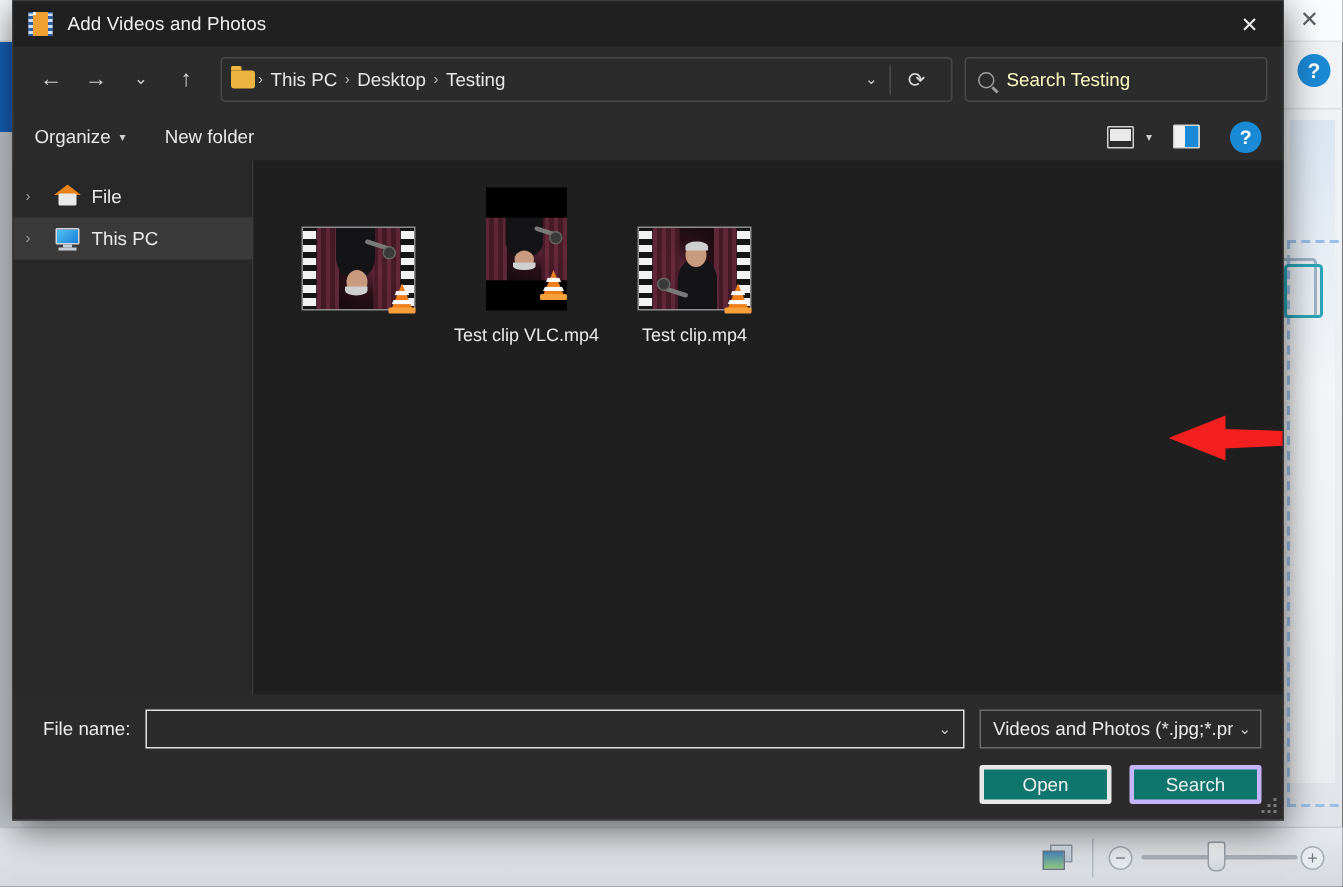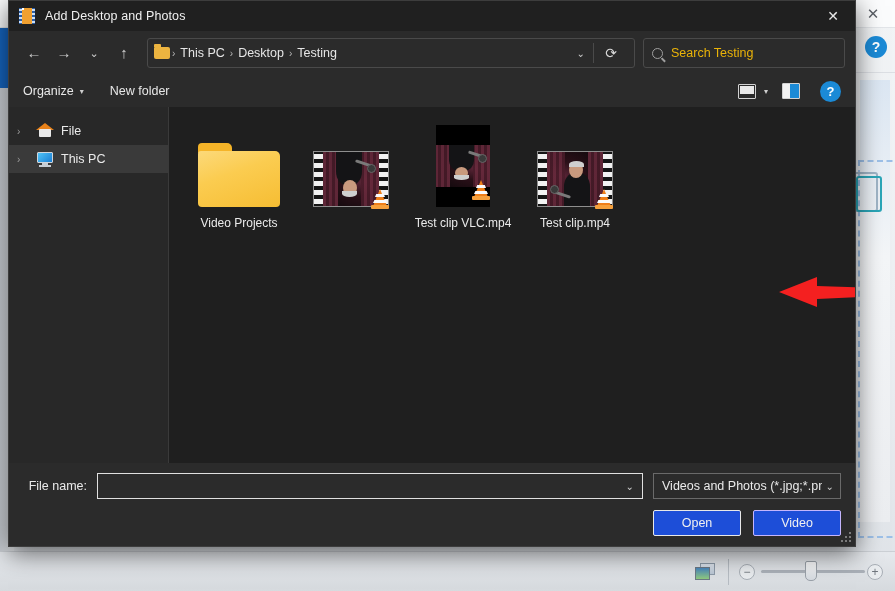--- a/index.html
+++ b/index.html
@@ -167,21 +167,21 @@
     display:flex; align-items:center; padding:0 8px; flex:none; background:#2b2b2b;
   }
   #search-icon {
     width:11px; height:11px; border:1.5px solid #a0a0a0; border-radius:50%;
     position:relative; flex:none; margin-right:8px;
   }
   #search-icon::after {
     content:''; position:absolute; right:-4px; bottom:-3px; width:5px; height:1.5px;
     background:#a0a0a0; transform:rotate(45deg);
   }
-  #search-ph { font-size:12.5px; color:#eab308; }
+  #search-ph { font-size:12.5px; color:#fef9c3; }
 
   
   #cmdbar {
     height:32px; display:flex; align-items:center; padding:0 14px; flex:none;
   }
   .cmd-item { font-size:12.5px; color:#e8e8e8; margin-right:26px; display:flex; align-items:center; }
   .cmd-caret { font-size:8px; margin-left:6px; color:#cfcfcf; }
   #cmd-spacer { flex:1; }
   #view-icon {
     width:18px; height:15px; border:1.5px solid #d2d2d2; border-radius:1px;
@@ -366,21 +366,21 @@
     border:1px solid #6a6a6a; background:#2b2b2b;
     display:flex; align-items:center; padding:0 6px 0 8px;
   }
   #filter-text {
     flex:1; font-size:12.5px; color:#eaeaea; white-space:nowrap; overflow:hidden;
   }
   #filter-chev { color:#cfcfcf; font-size:10px; margin-left:4px; }
   #btn-row { display:flex; justify-content:flex-end; margin-top:9px; }
   .dlg-btn {
     width:88px; height:26px; font-size:12.5px; color:#f0f0f0;
-    background:#1d4ed8; border:1px solid #c4b5fd; border-radius:2px;
+    background:#0f766e; border:3px solid #c4b5fd; border-radius:2px;
     display:flex; align-items:center; justify-content:center;
   }
   .dlg-btn.primary { border-color:#e8e8e8; margin-right:12px; }
   #resize-grip {
     position:absolute; right:4px; bottom:4px; width:10px; height:10px;
   }
   #resize-grip i {
     position:absolute; width:2px; height:2px; background:#7a7a7a; display:block;
   }
 </style>
@@ -415,21 +415,21 @@
   </div>
 </div>
 
 <div id="dialog">
 
   <div id="titlebar">
     <div id="app-icon">
       <span class="sprocket"></span>
         <span class="sprocket r"></span>
     </div>
-    <div id="title-text">Add Desktop and Photos</div>
+    <div id="title-text">Add Videos and Photos</div>
     <div id="title-close">✕</div>
   </div>
 
   <div id="navbar">
     <div class="nav-btn">←</div>
     <div class="nav-btn">→</div>
     <div class="nav-btn small">⌄</div>
     <div class="nav-btn">↑</div>
 
     <div id="crumbbar">
@@ -486,29 +486,20 @@
             <span class="stand"></span>
             <span class="foot"></span>
         </span>
         <span>This PC</span>
       </div>
     </div>
 
     <div id="filelist">
       <div id="grid">
 
-        <div class="file-item">
-          <div class="thumb-wrap">
-            <div class="folder-ico">
-              <span class="tab"></span>
-                <span class="body"></span>
-            </div>
-          </div>
-          <div class="file-label">Video Projects</div>
-        </div>
 
         <div class="file-item">
           <div class="thumb-wrap">
             <div class="film" style="width:74px;height:54px;">
               <span class="perf"></span>
               <span class="pic">
                 <span class="photo flip">
                   <span class="curtain"></span>
                     <span class="curtain r"></span>
                   <span class="person"></span>
@@ -596,21 +587,21 @@
         <input type="text" value="" style="">
         <span id="filename-chev">⌄</span>
       </div>
       <div id="filter-combo">
         <span id="filter-text">Videos and Photos (*.jpg;*.png;</span>
         <span id="filter-chev">⌄</span>
       </div>
     </div>
     <div id="btn-row">
       <div class="dlg-btn primary">Open</div>
-      <div class="dlg-btn">Video</div>
+      <div class="dlg-btn">Search</div>
     </div>
   </div>
 
   <div id="resize-grip">
     <i style="right:0;bottom:0"></i>
       <i style="right:4px;bottom:0"></i>
       <i style="right:8px;bottom:0"></i>
     <i style="right:0;bottom:4px"></i>
       <i style="right:4px;bottom:4px"></i>
     <i style="right:0;bottom:8px"></i>

